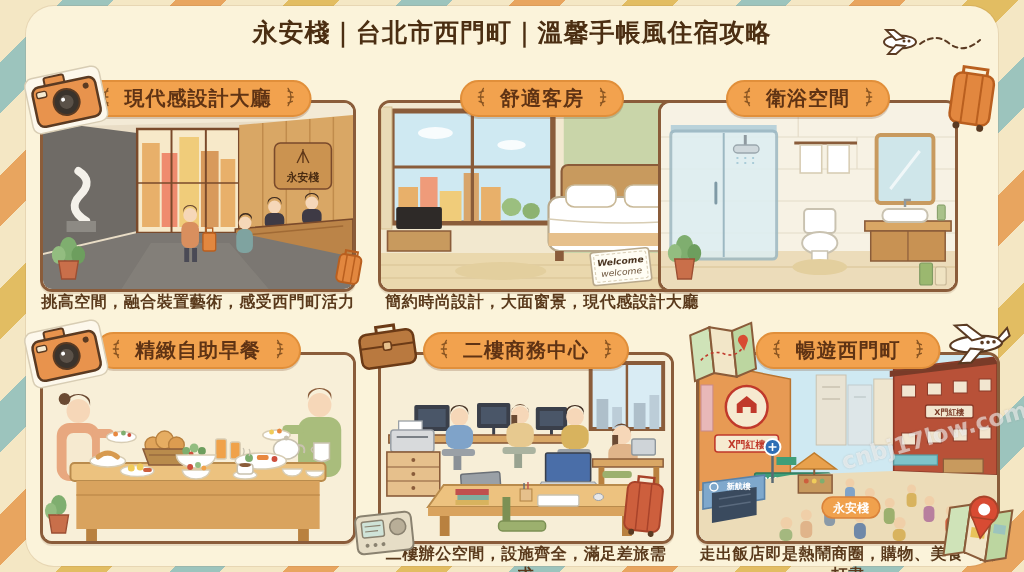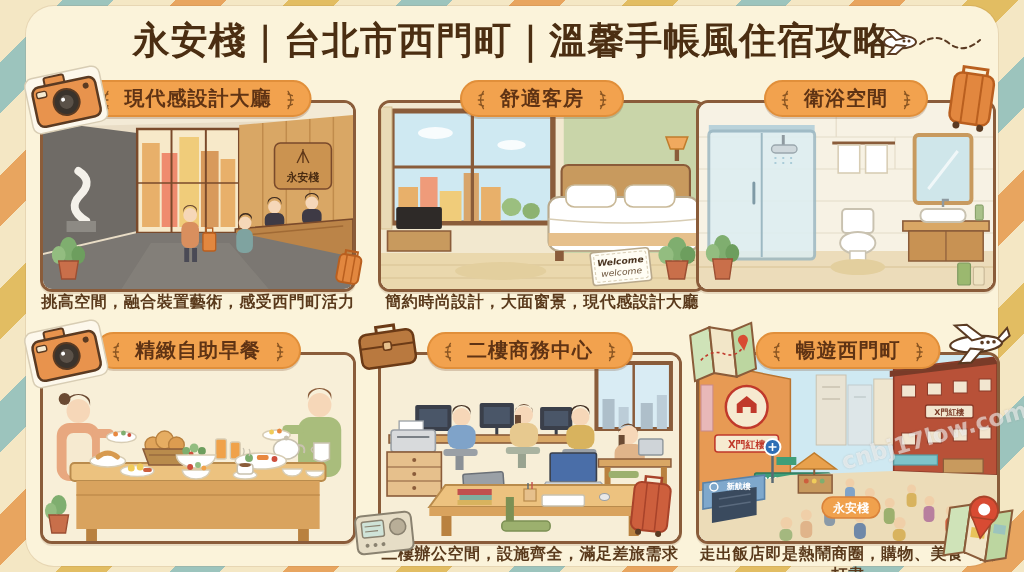--- a/index.html
+++ b/index.html
@@ -8,35 +8,35 @@
     background:repeating-linear-gradient(135deg,
       #f4e7c4 0px,#f4e7c4 44px,
       #9cc4bd 44px,#9cc4bd 80px,
       #f4e7c4 80px,#f4e7c4 124px,
       #e8a55f 124px,#e8a55f 160px,
       #f4e7c4 160px,#f4e7c4 204px,
       #e2bd62 204px,#e2bd62 240px);}
   .card{position:absolute;left:26px;top:6px;right:26px;bottom:6px;
     background:#fbf3da;border-radius:28px;box-shadow:0 0 0 1px rgba(138,92,58,.12);}
   .title{position:absolute;top:16px;left:0;width:100%;text-align:center;
-    font-size:37px;font-weight:bold;color:#4b2e12;letter-spacing:1px;}
+    font-size:25px;font-weight:bold;color:#4b2e12;letter-spacing:1px;}
   .pgroup{position:absolute;height:240px;}
   .g1{left:40px;top:80px;width:316px;}
   .g2{left:378px;top:80px;width:328px;}
-  .g3{left:696px;top:80px;width:300px;}
+  .g3{left:658px;top:80px;width:300px;}
   .g4{left:40px;top:332px;width:316px;}
-  .g5{left:378px;top:332px;width:296px;padding-left:8px;}
+  .g5{left:378px;top:332px;width:296px;}
   .g6{left:696px;top:332px;width:304px;}
   .panel{position:absolute;top:20px;left:0;right:0;height:186px;background:#fdf6e1;
     border:3px solid #8a5c3a;border-radius:12px;overflow:hidden;
     box-shadow:0 2px 0 rgba(122,74,43,.15);}
   .panel svg{display:block;width:100%;height:100%;}
   .badge{position:absolute;left:50%;top:0;transform:translateX(-50%);z-index:5;
     background:#f2a24e;border:2px solid #e18f3a;border-radius:22px;
-    padding:3px 12px;display:flex;align-items:flex-end;gap:14px;white-space:nowrap;
+    padding:3px 12px;display:flex;align-items:flex-start;gap:14px;white-space:nowrap;
     box-shadow:0 2px 0 rgba(122,74,43,.25);}
   .badge .txt{font-weight:bold;font-size:20px;color:#5f3314;letter-spacing:1px;}
   .caption{position:absolute;top:212px;left:0;width:100%;text-align:center;
     font-size:16px;font-weight:bold;color:#5a3a1c;letter-spacing:.5px;}
   .decor{position:absolute;z-index:6;pointer-events:none;}
   .watermark{position:absolute;left:838px;top:420px;width:210px;z-index:7;
     transform:rotate(-16deg);font-size:23px;font-weight:bold;
     color:rgba(255,255,255,.55);text-shadow:0 0 2px rgba(130,120,110,.3);
     pointer-events:none;}
 </style>

